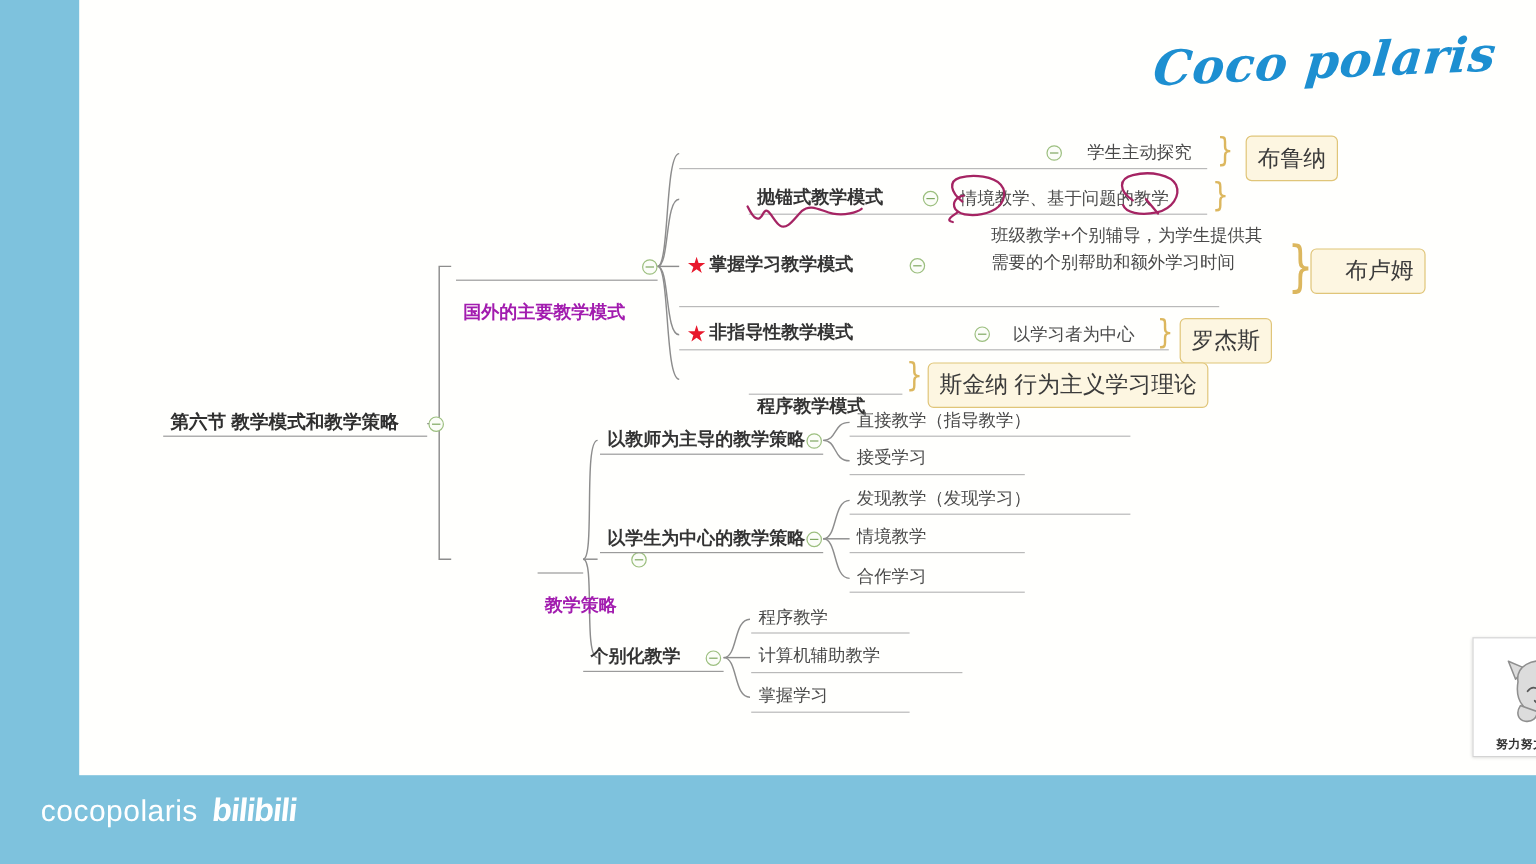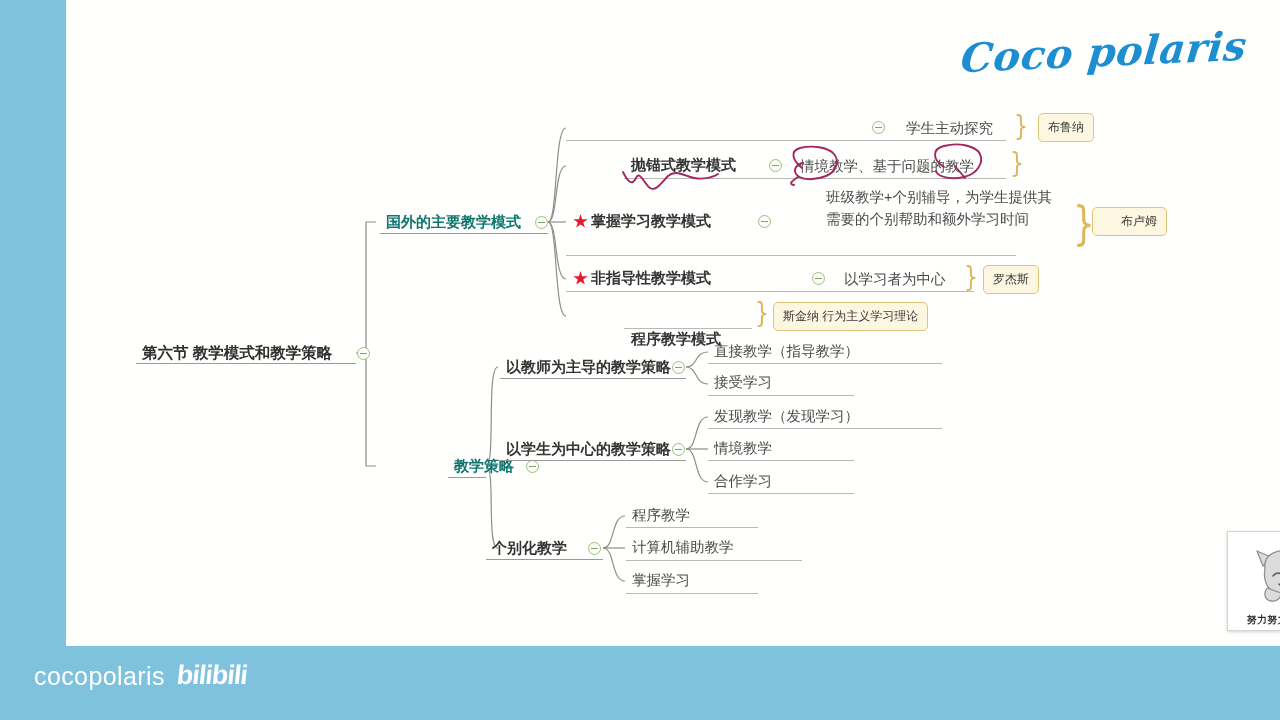--- a/index.html
+++ b/index.html
@@ -54,21 +54,21 @@
   .node {
     position: absolute;
     display: flex; align-items: center;
     white-space: nowrap;
     color: #3c3c3c;
   }
   .node .txt { line-height: 1.25; }
 
   
   .d0 .txt { font-size: 15.5px; font-weight: 700; color: #2f2f2f; }
-  .d1 .txt { font-size: 15px;   font-weight: 700; color: #0f766e; }
+  .d1 .txt { font-size: 15px;   font-weight: 700; color: #a21caf; margin-top: 39px; }
   .d2 .txt { font-size: 15px;   font-weight: 700; color: #343434; }
   .d3 .txt { font-size: 14.5px; font-weight: 400; color: #4a4a4a; }
 
   
   .ul {
     position: absolute;
     height: 1px;
     background: #9b9b9b;
   }
   .ul.soft { background: #b9b9b9; }
@@ -97,21 +97,21 @@
     clip-path: polygon(50% 0%, 61% 35%, 98% 35%, 68% 57%, 79% 91%, 50% 70%, 21% 91%, 32% 57%, 2% 35%, 39% 35%);
   }
   
   .boxed {
     position: absolute;
     display: flex; align-items: center; justify-content: center;
     background: #fdf6e1;
     border: 1.4px solid #e0c579;
     border-radius: 5px;
     padding: 5px 9px;
-    font-size: 12px;
+    font-size: 19px;
     color: #3b3b3b;
     white-space: nowrap;
   }
   
   .brace {
     position: absolute;
     color: #dcb75e;
     font-size: 22px;
     line-height: 1;
     font-family: "DejaVu Sans", sans-serif;

